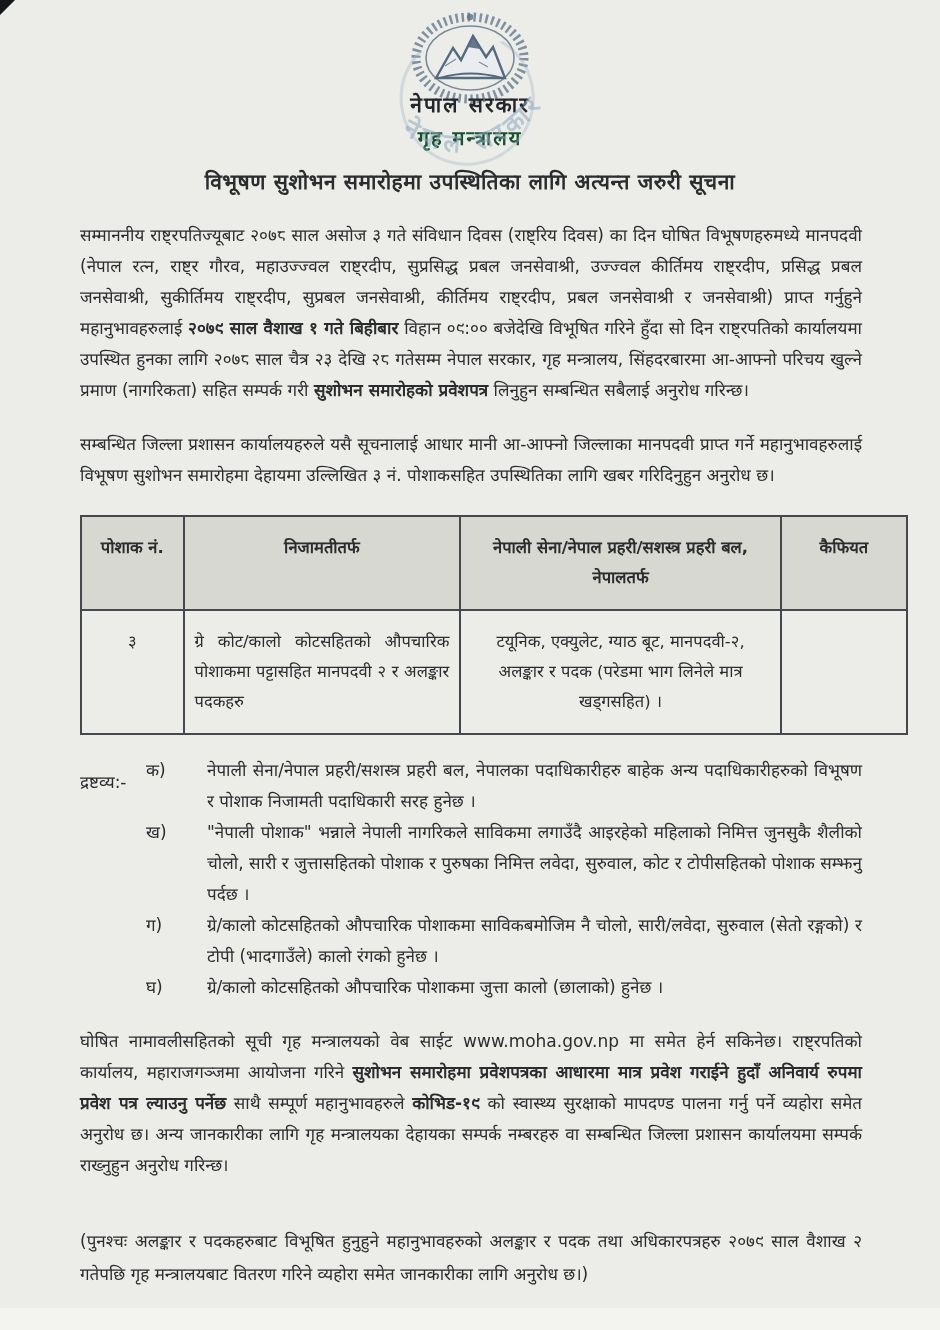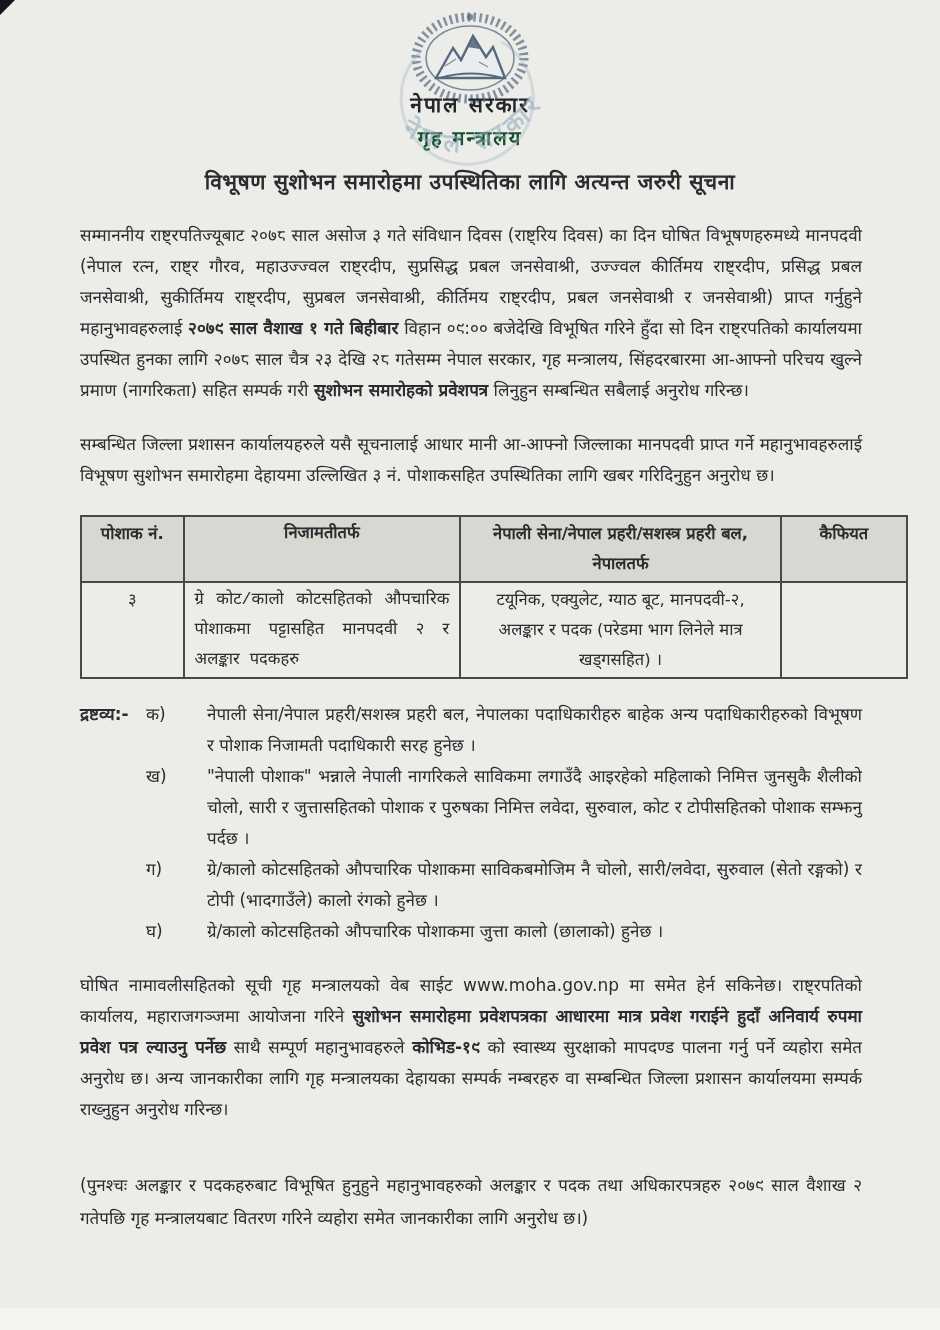--- a/index.html
+++ b/index.html
@@ -18,29 +18,29 @@
   .gov-name{font-size:21px;font-weight:700;letter-spacing:2px;color:#24262c;}
   .ministry-name{font-size:20px;font-weight:700;letter-spacing:2px;margin-top:6px;color:#14532d;}
   .notice-title{font-size:21px;font-weight:700;margin:16px 0 0 0;letter-spacing:.5px;}
   
   main{padding:25px 78px 0 80px;font-size:17px;line-height:31px;text-align:justify;}
   .para{margin:0;}
   .para strong{font-weight:700;}
   .mt{margin-top:23px;}
   
   table{border-collapse:collapse;width:828px;margin-top:24px;background:transparent;font-size:16.5px;}
-  th,td{border:2px solid #45484c;padding:2px 10px;line-height:30px;vertical-align:top;}
+  th,td{border:2px solid #45484c;padding:16px 10px;line-height:30px;vertical-align:top;}
   th{background:#d7d8d2;font-weight:700;text-align:center;}
   .c1{width:86px;text-align:center;}
-  .c2{width:280px;font-family:Liberation Mono, monospace;}
+  .c2{width:280px;}
   .c3{width:330px;text-align:center;}
   .c4{width:112px;}
   
   .notes{display:flex;margin-top:20px;}
-  .notes-label{font-weight:700;width:66px;flex:none;}
+  .notes-label{font-weight:400;width:66px;flex:none;margin-top:12px;}
   .note-body{flex:1;}
   .note-item{display:flex;}
   .note-marker{width:34px;flex:none;}
   .note-text{flex:1;text-align:justify;margin-left:27px;}
   .tar-note{margin-top:0;text-align:justify;}
   
   .contact{margin-top:34px;}
   .contact b{font-weight:700;}
   .postscript{margin-top:44px;line-height:33px;}
 </style>

